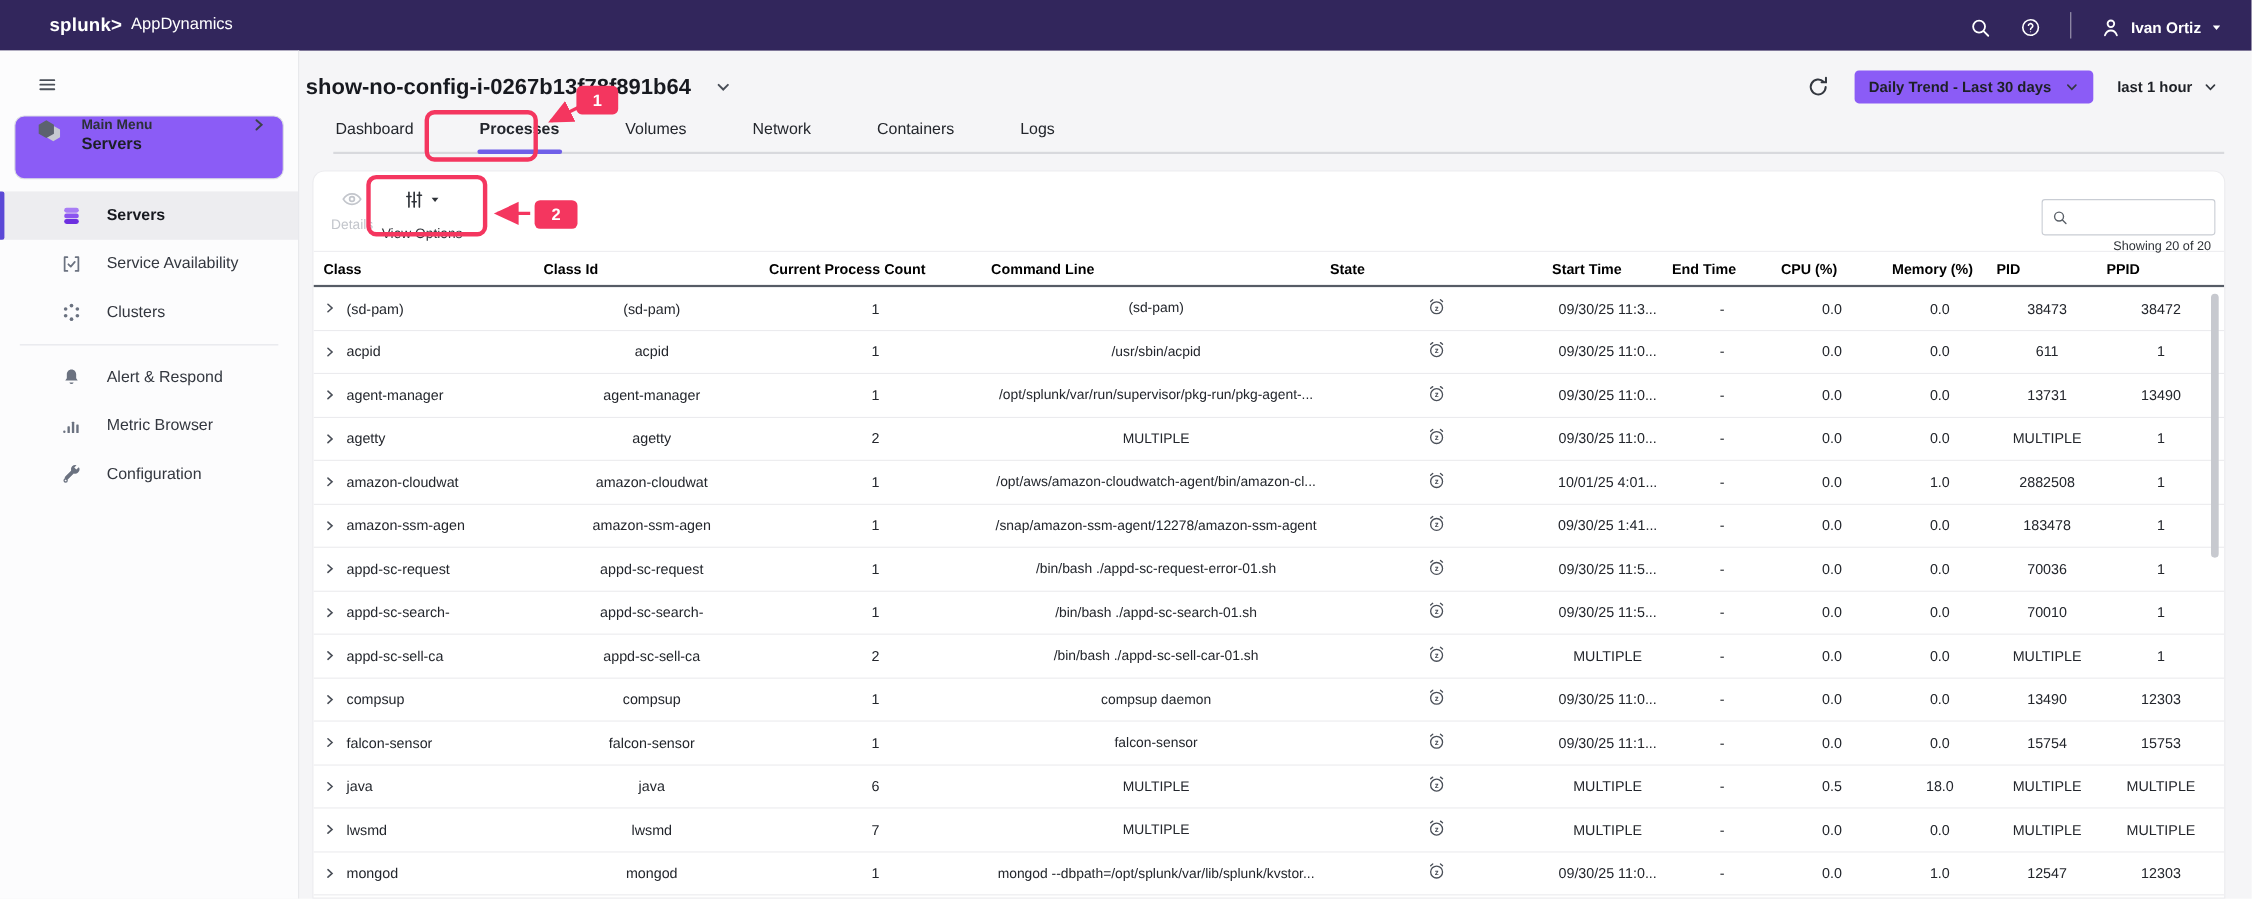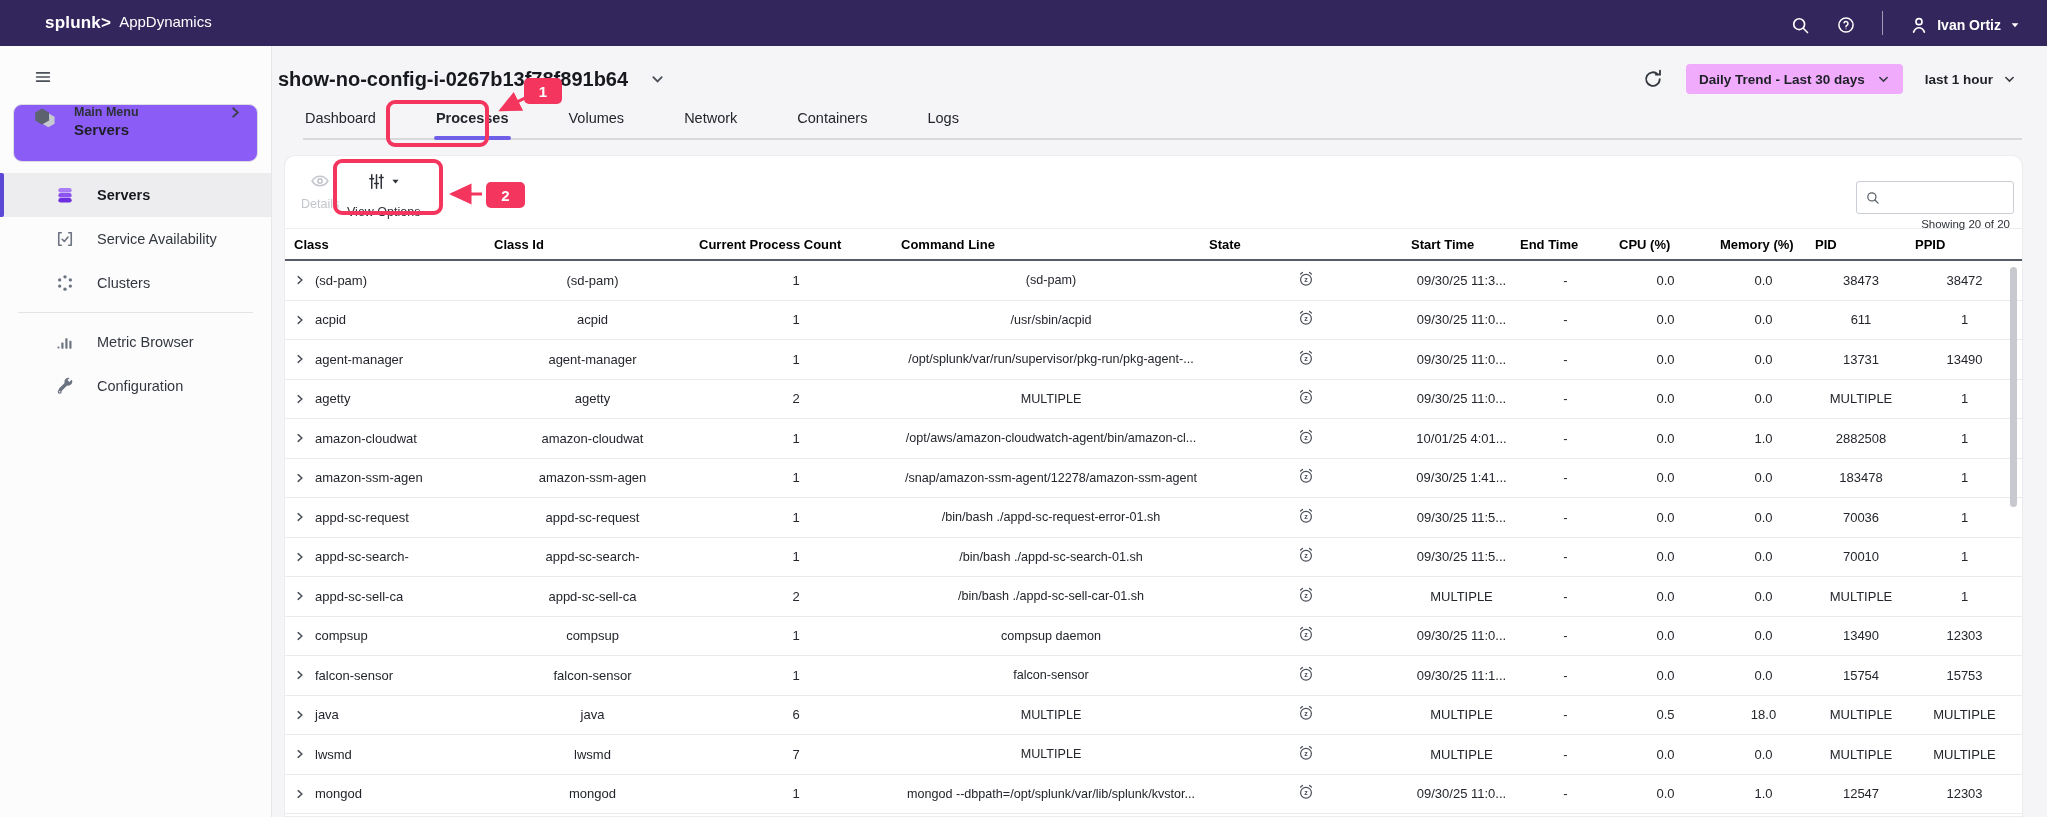--- a/index.html
+++ b/index.html
@@ -64,21 +64,21 @@
   
   .main { flex:1; position:relative; }
   .title-row {
     display:flex; align-items:center; margin:16px 25px 0 6px; height:34px;
   }
   .page-title { font-size:20px; font-weight:bold; color:#17191f; }
   .title-caret { width:15px; height:15px; color:#4a4f58; margin-left:22px; cursor:pointer; }
   .title-right { margin-left:auto; display:flex; align-items:center; gap:22px; }
   .refresh { width:22px; height:22px; color:#33373f; cursor:pointer; }
   .trend-pill {
-    background:#f0abfc; border-radius:4px; height:30px; display:flex; align-items:center;
+    background:#8b5cf6; border-radius:4px; height:30px; display:flex; align-items:center;
     gap:12px; padding:0 13px; font-size:13.5px; font-weight:bold; color:#1d2026; cursor:pointer;
   }
   .trend-pill .caret, .time-range .caret { width:13px; height:13px; color:#33373f; }
   .time-range { display:flex; align-items:center; gap:10px; font-size:13.5px; font-weight:bold; color:#1d2026; cursor:pointer; margin-right:6px; }
 
   .tabs { display:flex; margin:14px 25px 0 31px; border-bottom:2px solid #d8d9dd; }
   .tab {
     font-size:14.5px; color:#23262c; padding:0 2px 12px 2px; margin-right:56px;
     cursor:pointer; position:relative; white-space:nowrap;
   }
@@ -241,20 +241,30 @@
               <circle cx="12" cy="19.4" r="2"></circle>
             </svg>
           </span>
           <span class="side-label">Clusters</span>
         </div>
         <div class="side-divider"></div>
         <div class="side-item">
           <span class="bar"></span>
           <span class="icon s-icon" style="color:#6b7280">
             <svg viewBox="0 0 24 24" fill="currentColor">
+              <path d="M12 3.4c-3 0-5.1 2.4-5.1 5.3v4.2L5.2 15.6h13.6l-1.7-2.7V8.7c0-2.9-2.1-5.3-5.1-5.3z"></path>
+              <path d="M9.7 17.6a2.4 2.4 0 0 0 4.6 0z"></path>
+            </svg>
+          </span>
+          <span class="side-label">Alert &amp; Respond</span>
+        </div>
+        <div class="side-item">
+          <span class="bar"></span>
+          <span class="icon s-icon" style="color:#6b7280">
+            <svg viewBox="0 0 24 24" fill="currentColor">
               <circle cx="4.2" cy="18.6" r="1.3"></circle>
               <rect x="7.6" y="12.6" width="2.6" height="7.4" rx="0.7"></rect>
               <rect x="12.4" y="7.6" width="2.6" height="12.4" rx="0.7"></rect>
               <rect x="17.2" y="10.6" width="2.6" height="9.4" rx="0.7"></rect>
             </svg>
           </span>
           <span class="side-label">Metric Browser</span>
         </div>
         <div class="side-item">
           <span class="bar"></span>

